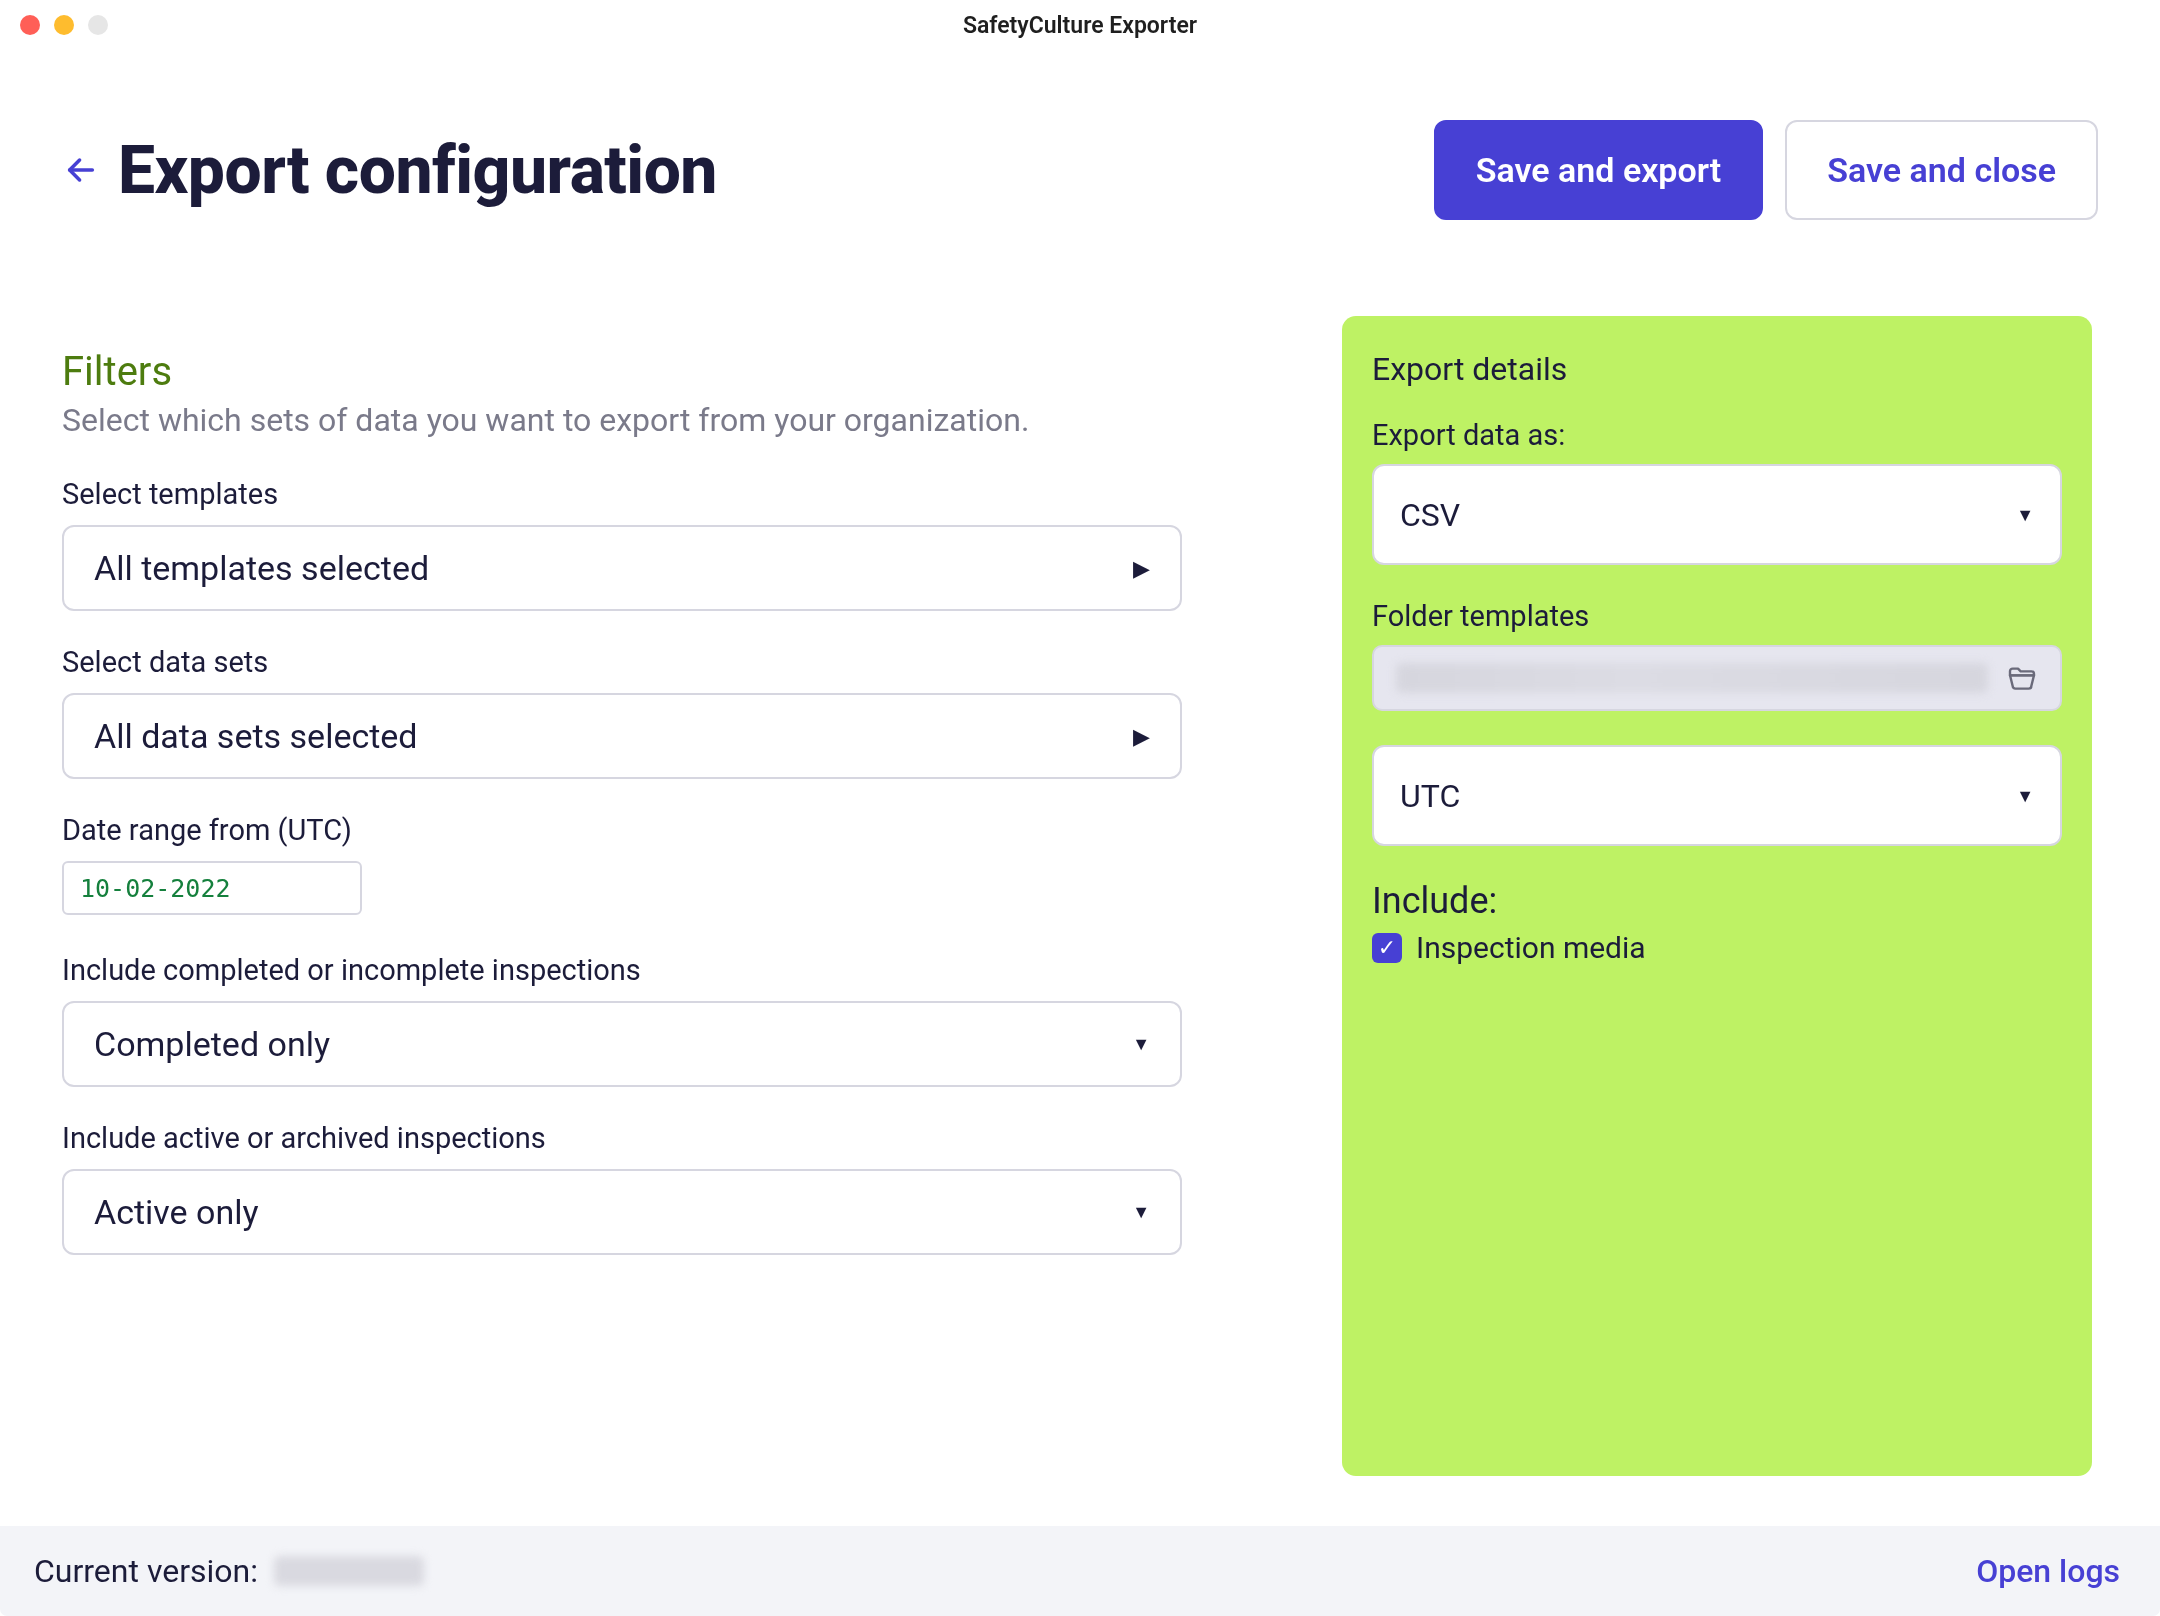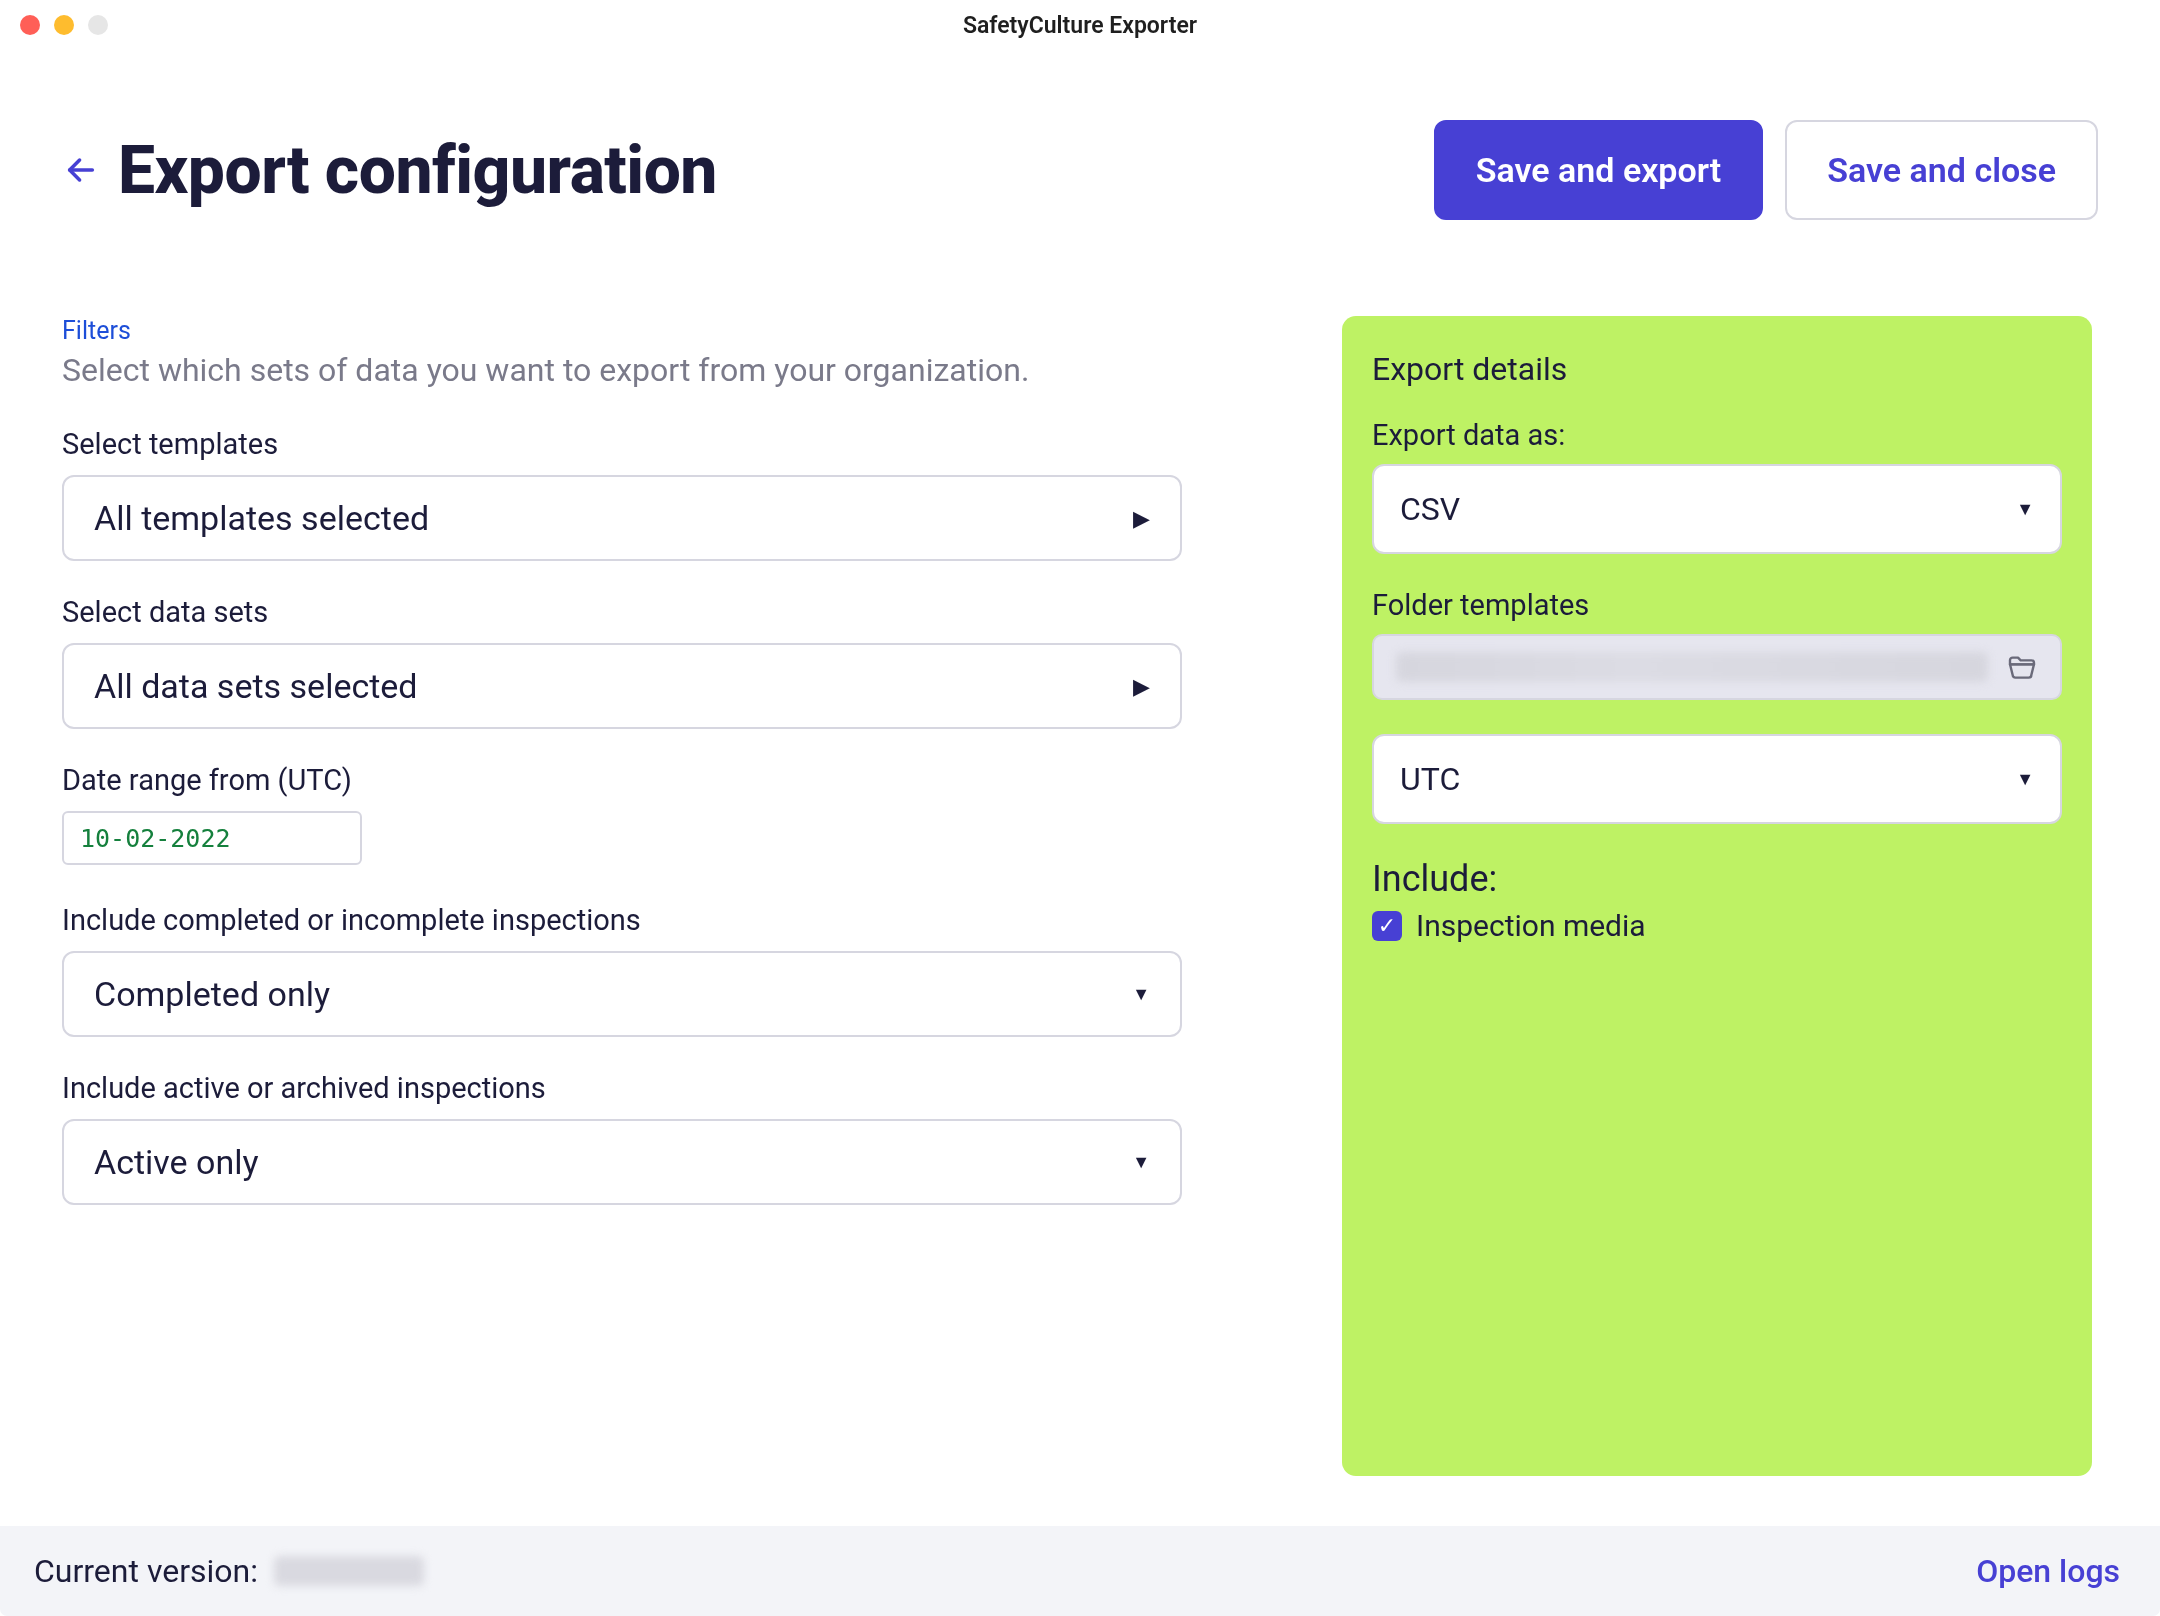--- a/index.html
+++ b/index.html
@@ -20,31 +20,31 @@
   .back-btn { width: 38px; height: 38px; display: flex; align-items: center; justify-content: center; color: #4740d4; cursor: pointer; }
   .page-title { font-size: 66px; font-weight: 800; color: #1c1c3a; letter-spacing: -0.5px; }
   .btn-row { display: flex; gap: 22px; }
   .btn { height: 100px; padding: 0 40px; border-radius: 12px; font-size: 34px; font-weight: 600; display: flex; align-items: center; justify-content: center; cursor: pointer; }
   .btn-outline { background: #ffffff; border: 2px solid #d6d6e0; color: #4740d4; }
   .btn-primary { background: #4740d4; color: #ffffff; border: 2px solid #4740d4; }
   
   .cols { display: flex; gap: 160px; margin-top: 60px; }
   .left-col { flex: 1 1 auto; max-width: 1120px; }
   .right-col { width: 750px; background: #bef264; border-radius: 14px; padding: 34px 30px; height: 1160px; }
-  .section-title { font-size: 25px; color: #1d4ed8; margin-bottom: 6px; }
+  .section-title { font-size: 40px; color: #4d7c0f; margin-bottom: 6px; margin-top: 32px; }
   .section-desc { font-size: 32px; color: #7a7a8a; margin-bottom: 38px; }
   .field-label { font-size: 29px; color: #1c1c3a; margin-bottom: 14px; display: block; }
   .select-box { width: 100%; height: 86px; border: 2px solid #d6d6e0; border-radius: 12px; display: flex; align-items: center; justify-content: space-between; padding: 0 30px; font-size: 34px; color: #1c1c3a; background: #ffffff; cursor: pointer; margin-bottom: 34px; }
   .caret-right { font-size: 22px; color: #1c1c3a; }
   .caret-down { font-size: 18px; color: #1c1c3a; }
   .date-input { width: 300px; height: 54px; border: 2px solid #d6d6e0; border-radius: 6px; padding: 0 16px; font-size: 25px; font-family: ui-monospace, Menlo, monospace; color: #15803d; margin-bottom: 38px; }
   
   .panel-title { font-size: 32px; color: #1c1c3a; margin-bottom: 30px; }
   .panel-label { font-size: 29px; color: #1c1c3a; margin-bottom: 12px; display: block; }
-  .white-select { width: 100%; height: 90px; border: 2px solid #d6d6e0; border-radius: 12px; background: #ffffff; display: flex; align-items: center; justify-content: space-between; padding: 0 26px; font-size: 32px; color: #1c1c3a; cursor: pointer; margin-bottom: 34px; }
+  .white-select { width: 100%; height: 101px; border: 2px solid #d6d6e0; border-radius: 12px; background: #ffffff; display: flex; align-items: center; justify-content: space-between; padding: 0 26px; font-size: 32px; color: #1c1c3a; cursor: pointer; margin-bottom: 34px; }
   .folder-box { width: 100%; height: 66px; border: 2px solid #d6d6e0; border-radius: 10px; background: #e6e6ef; display: flex; align-items: center; justify-content: space-between; padding: 0 22px; margin-bottom: 34px; cursor: pointer; }
   .folder-blur { flex: 1; height: 30px; margin-right: 18px; border-radius: 6px; background: linear-gradient(90deg, #d6d6de 0%, #dcdce4 40%, #d6d6de 100%); filter: blur(4px); }
   .folder-icon { color: #6a6a7a; }
   .include-label { font-size: 36px; color: #1c1c3a; margin-bottom: 8px; display: block; }
   .checkbox-row { display: flex; align-items: center; gap: 14px; cursor: pointer; }
   .cb { width: 30px; height: 30px; border-radius: 6px; background: #4740d4; display: flex; align-items: center; justify-content: center; color: #fff; font-size: 22px; }
   .checkbox-label { font-size: 30px; color: #1c1c3a; }
   
   .footer { height: 90px; background: #f3f4f8; display: flex; align-items: center; justify-content: space-between; padding: 0 40px 0 34px; }
   .version { font-size: 32px; color: #1c1c3a; display: flex; align-items: center; gap: 16px; }

